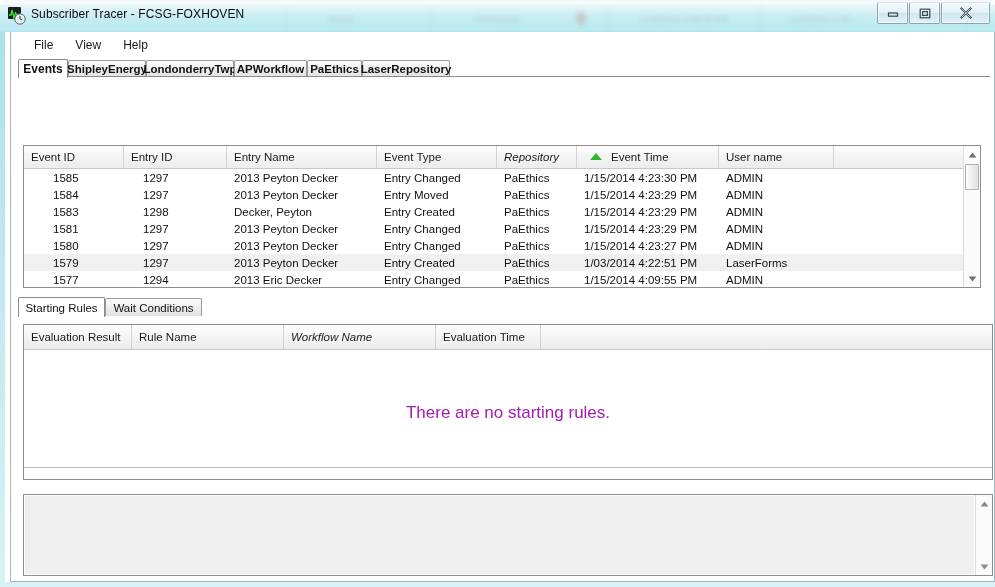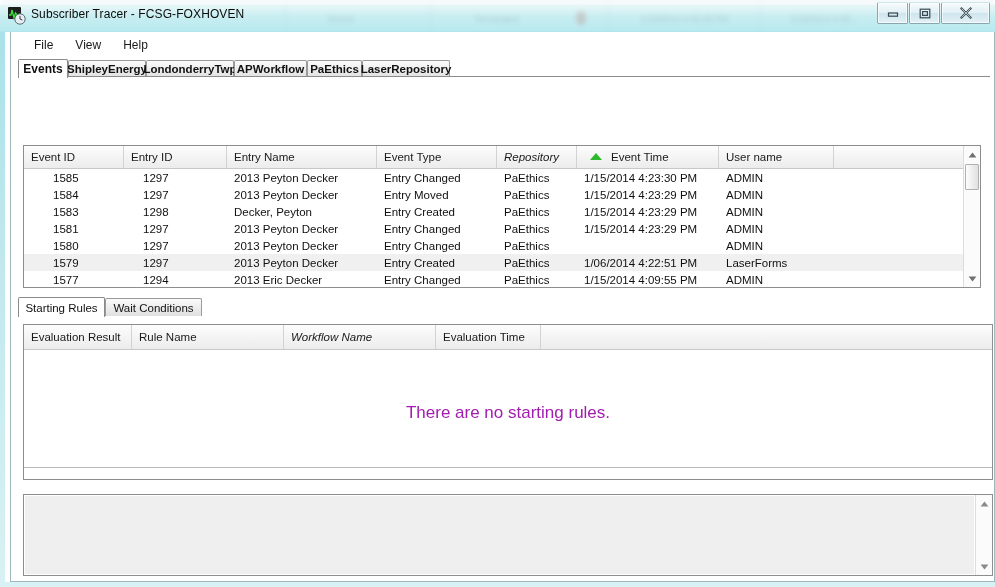--- a/index.html
+++ b/index.html
@@ -397,30 +397,31 @@
             <span class="gcell" style="left:553px;width:142px;">1/15/2014 4:23:29 PM</span>
             <span class="gcell" style="left:695px;width:115px;">ADMIN</span>
           </div>
 
           <div class="grow">
             <span class="gcell" style="left:22px;width:78px;">1580</span>
             <span class="gcell" style="left:112px;width:91px;">1297</span>
             <span class="gcell" style="left:203px;width:150px;">2013 Peyton Decker</span>
             <span class="gcell" style="left:353px;width:120px;">Entry Changed</span>
             <span class="gcell" style="left:473px;width:80px;">PaEthics</span>
+            <span class="gcell" style="left:553px;width:142px;">1/15/2014 4:23:27 PM</span>
             <span class="gcell" style="left:695px;width:115px;">ADMIN</span>
           </div>
 
           <div class="grow sel">
             <span class="gcell" style="left:22px;width:78px;">1579</span>
             <span class="gcell" style="left:112px;width:91px;">1297</span>
             <span class="gcell" style="left:203px;width:150px;">2013 Peyton Decker</span>
             <span class="gcell" style="left:353px;width:120px;">Entry Created</span>
             <span class="gcell" style="left:473px;width:80px;">PaEthics</span>
-            <span class="gcell" style="left:553px;width:142px;">1/06/2014 4:22:51 PM</span>
+            <span class="gcell" style="left:553px;width:142px;">1/03/2014 4:22:51 PM</span>
             <span class="gcell" style="left:695px;width:115px;">LaserForms</span>
           </div>
 
           <div class="grow">
             <span class="gcell" style="left:22px;width:78px;">1577</span>
             <span class="gcell" style="left:112px;width:91px;">1294</span>
             <span class="gcell" style="left:203px;width:150px;">2013 Eric Decker</span>
             <span class="gcell" style="left:353px;width:120px;">Entry Changed</span>
             <span class="gcell" style="left:473px;width:80px;">PaEthics</span>
             <span class="gcell" style="left:553px;width:142px;">1/15/2014 4:09:55 PM</span>

